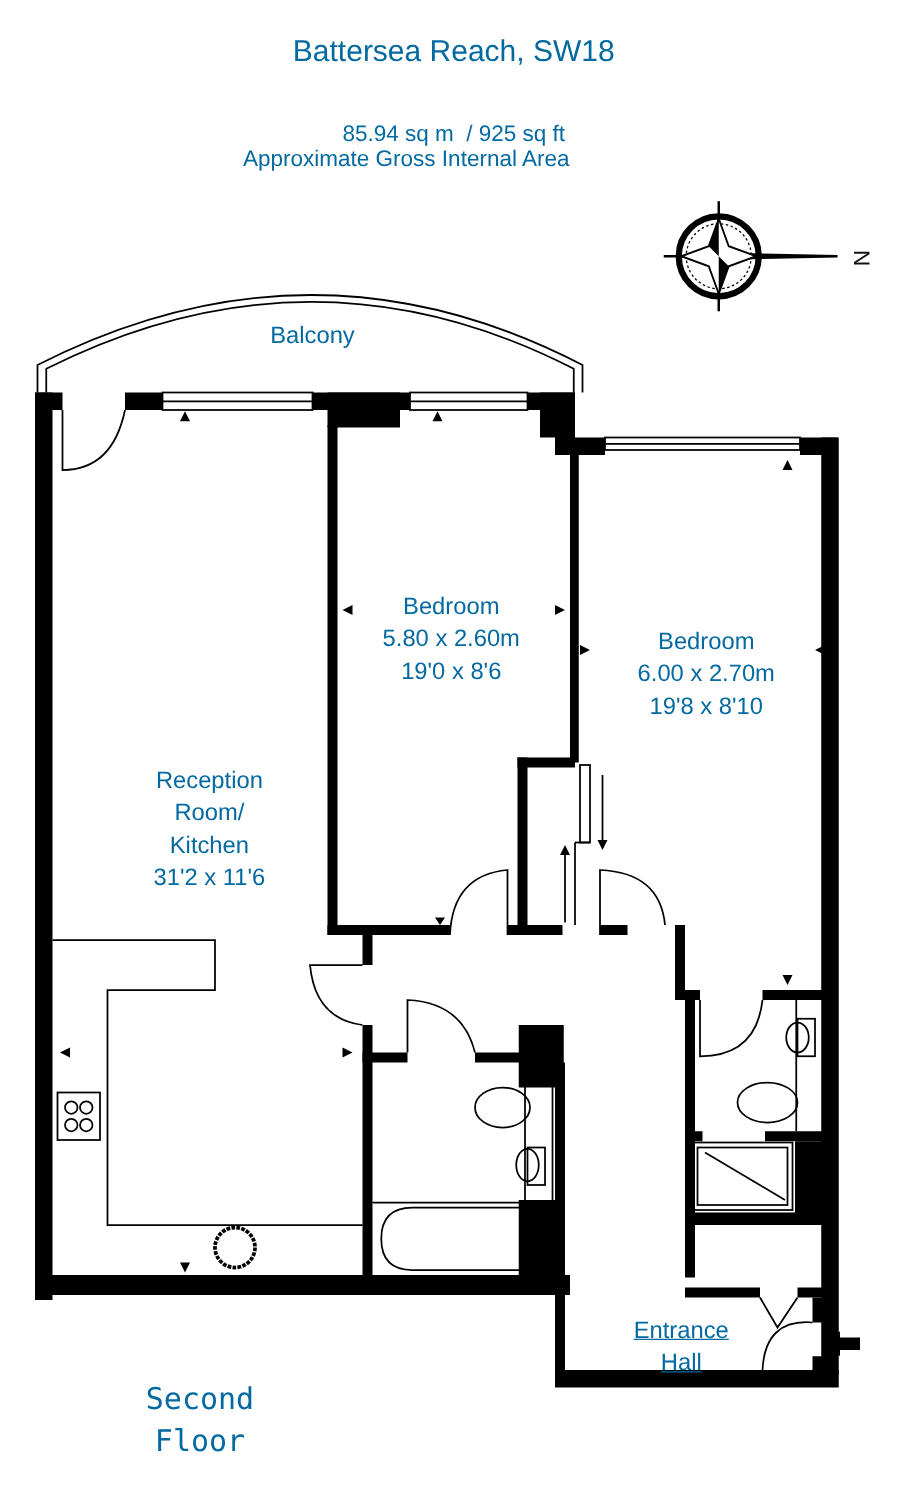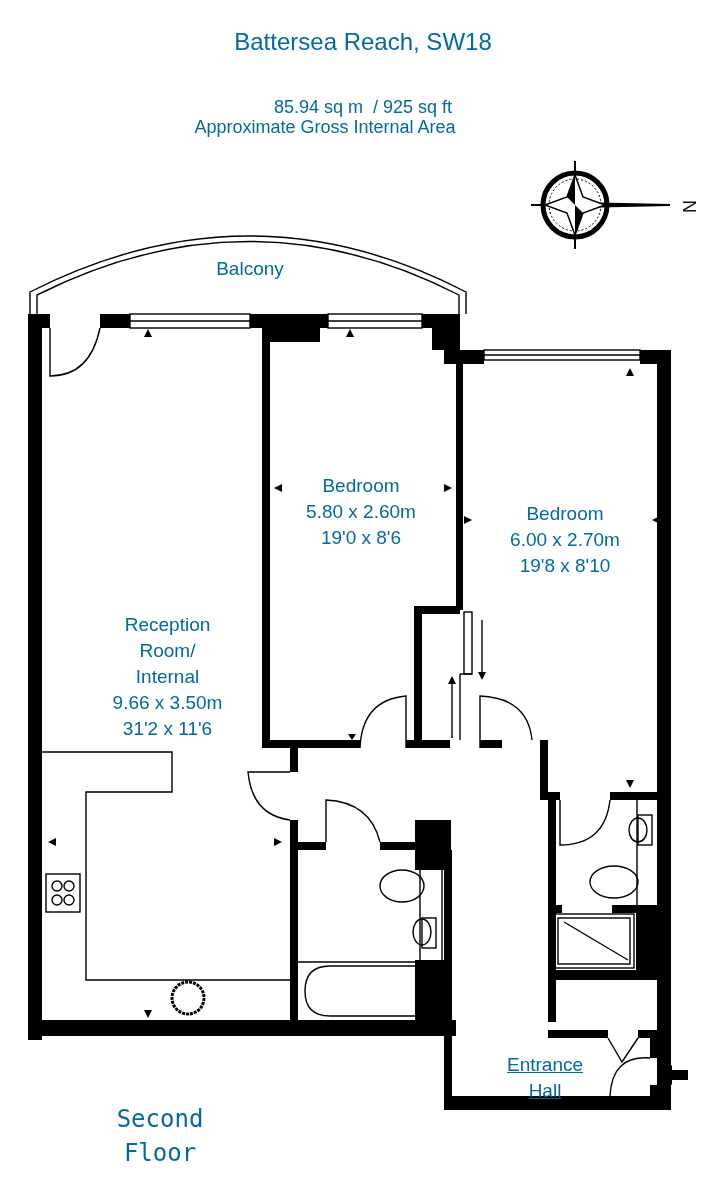--- a/index.html
+++ b/index.html
@@ -189,22 +189,21 @@
 
 <div class="lbl room bed2">
   <div>Bedroom</div>
   <div>6.00 x 2.70m</div>
   <div>19'8 x 8'10</div>
 </div>
 
 <div class="lbl room recep">
   <div>Reception</div>
   <div>Room/</div>
-  <div>Internal</div>
-  <div>9.66 x 3.50m</div>
+  <div>Kitchen</div>
   <div>31'2 x 11'6</div>
 </div>
 
 <div class="lbl room entr">
   <div>Entrance</div>
   <div>Hall</div>
 </div>
 
 <div class="lbl floor">
   <div>Second</div>

